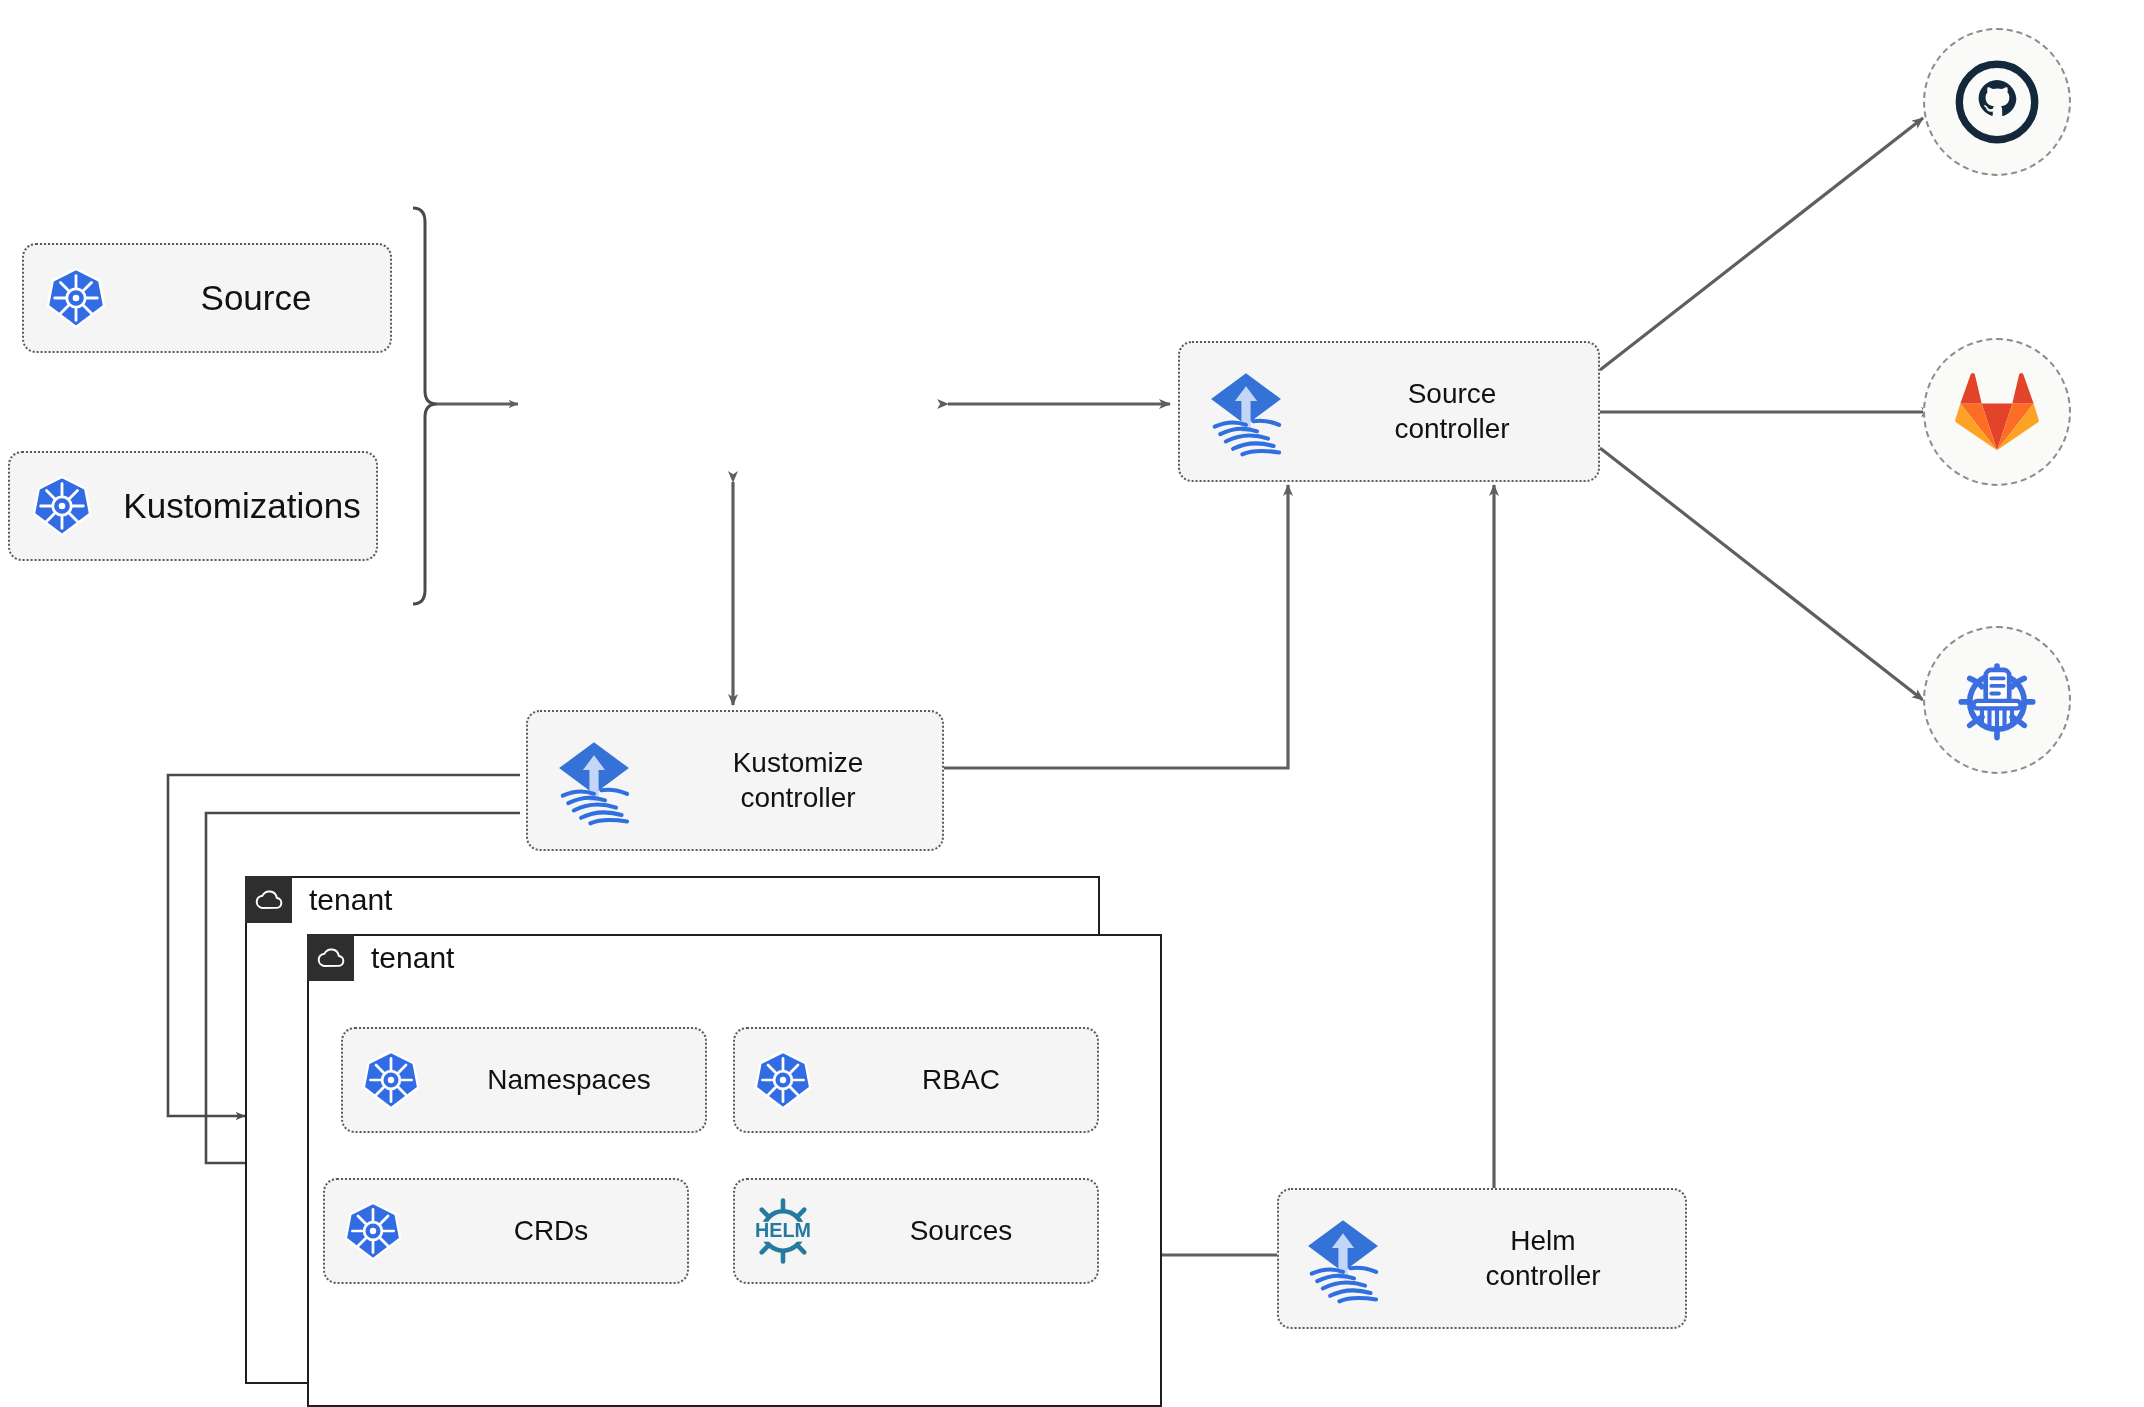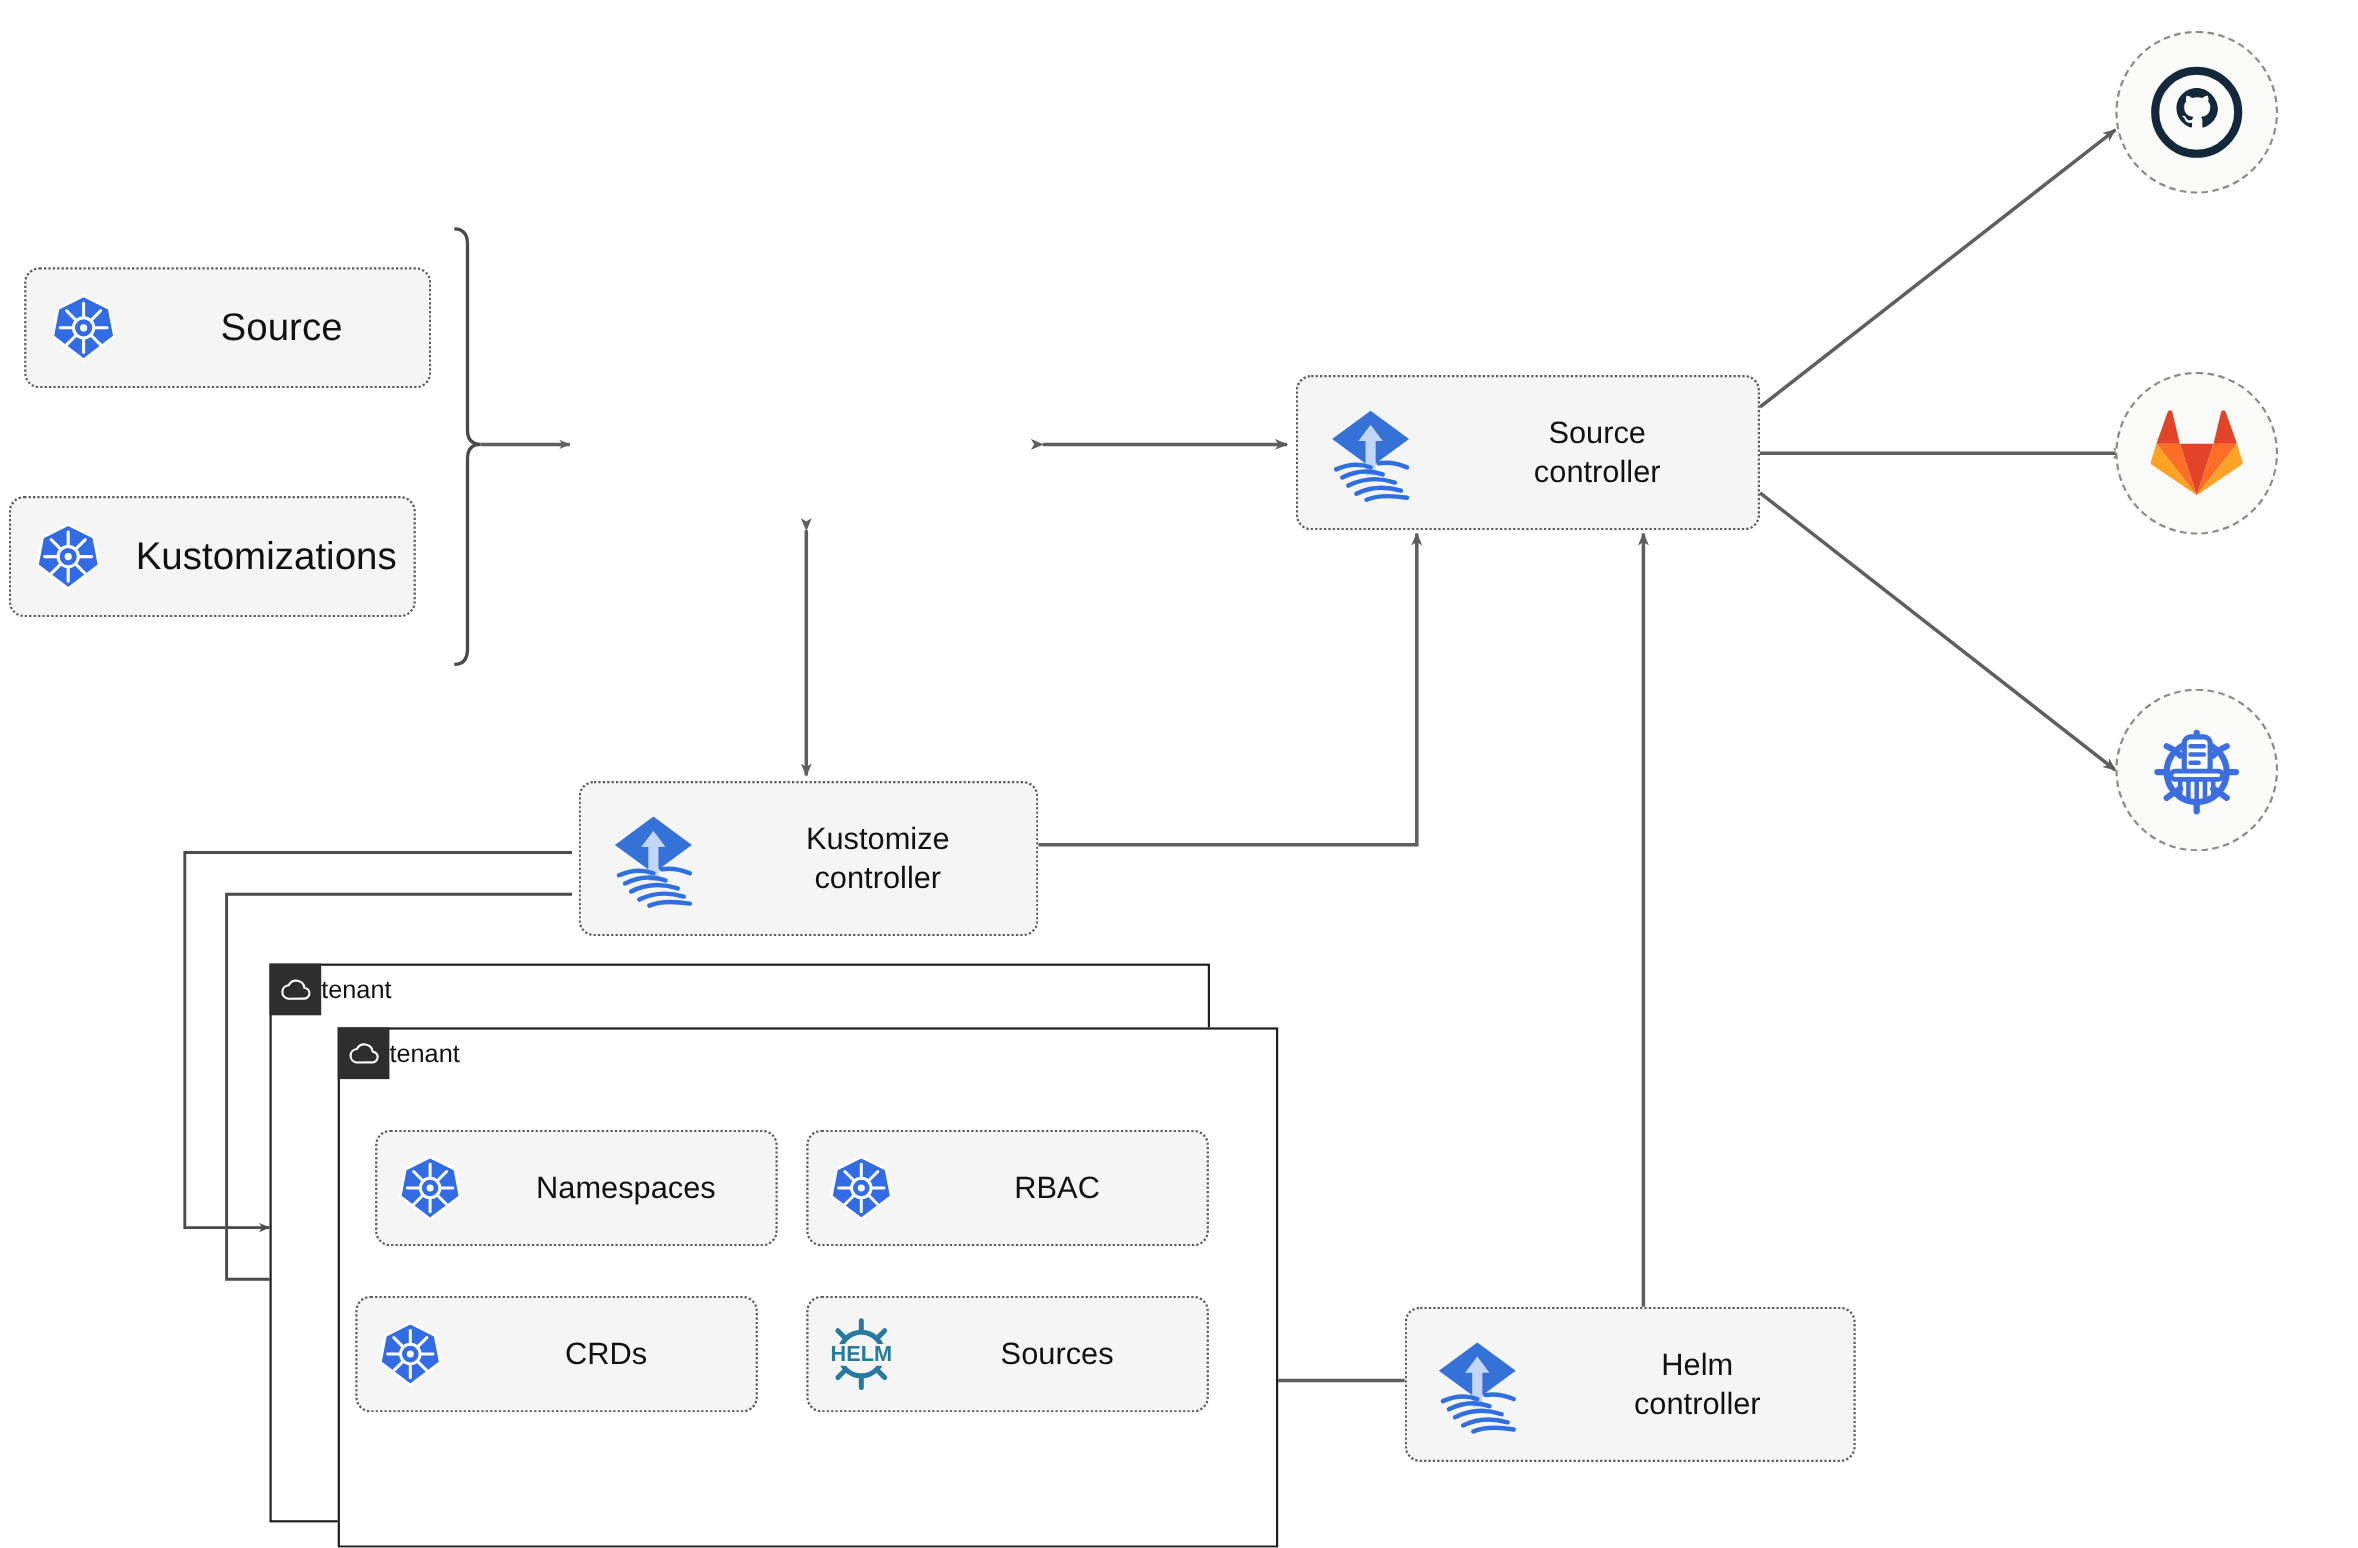--- a/index.html
+++ b/index.html
@@ -69,22 +69,23 @@
     height:47px;
     z-index:4;
   }
   .tenant-hdr .cloudbox{
     width:47px;height:47px;
     background:#2e2e2e;
     display:flex;align-items:center;justify-content:center;
     flex:0 0 auto;
   }
   .tenant-hdr .tname{
-    font-size:23px;
+    font-size:30px;
     color:#111;
+    padding-left:17px;
     white-space:nowrap;
   }
 
   
   .provider{
     position:absolute;
     box-sizing:border-box;
     width:148px;height:148px;
     border-radius:50%;
     border:2px dashed #8c8c8c;

